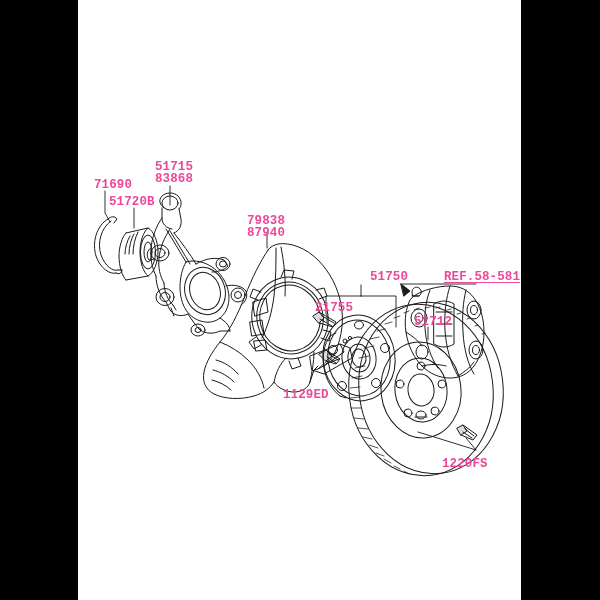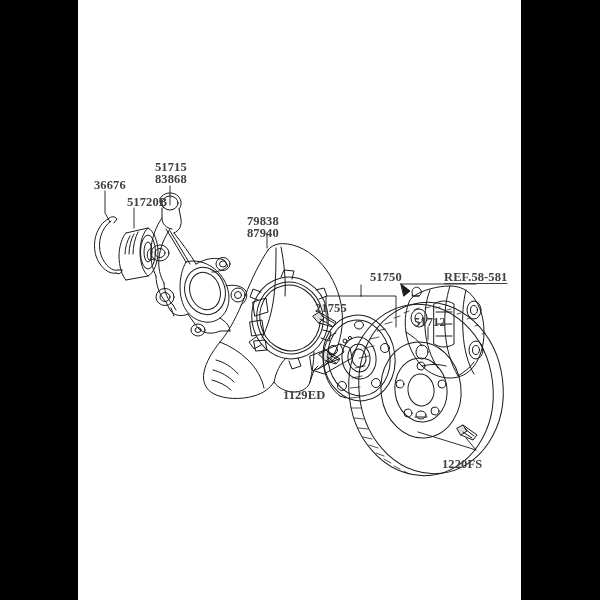--- a/index.html
+++ b/index.html
@@ -33,24 +33,24 @@
     height: 600px;
   }
   #artboard svg {
     display: block;
     width: 443px;
     height: 600px;
   }
 
   .callout {
     position: absolute;
-    font-family: Liberation Serif, serif;
+    font-family: Liberation Mono, monospace;
     font-size: 12.5px;
     font-weight: 700;
-    color: #404040;
+    color: #ec4899;
     white-space: nowrap;
     letter-spacing: 0.1px;
     line-height: 12px;
   }
   .callout.underlined {
     text-decoration: underline;
     text-underline-offset: 2px;
     padding-left: 43px;
   }
 </style>
@@ -322,22 +322,22 @@
           <path d="M328,332 C334,336 340,340 344,346"></path>
           <path d="M344,366 C352,364 360,364 368,366"></path>
           <path d="M380,376 C386,372 392,368 396,362"></path>
         </g>
 
       </g>
     </svg>
   </div>
 
   <div id="labels">
-    <div class="callout" style="left: 94px; top: 179px;">36676</div>
-    <div class="callout" style="left: 127px; top: 196px;">51720B</div>
+    <div class="callout" style="left: 94px; top: 179px;">71690</div>
+    <div class="callout" style="left: 109px; top: 196px;">51720B</div>
     <div class="callout" style="left: 155px; top: 161px;">51715</div>
     <div class="callout" style="left: 155px; top: 173px;">83868</div>
     <div class="callout" style="left: 247px; top: 215px;">79838</div>
     <div class="callout" style="left: 247px; top: 227px;">87940</div>
     <div class="callout" style="left: 333px; top: 271px; margin-left: 37px;">51750</div>
     <div class="callout" style="left: 315px; top: 302px;">21755</div>
     <div class="callout underlined" style="left: 401px; top: 271px;">REF.58-581</div>
     <div class="callout" style="left: 414px; top: 316px; text-align: center;">51712</div>
     <div class="callout" style="left: 283px; top: 389px;">1129ED</div>
     <div class="callout" style="left: 442px; top: 458px;">1220FS</div>

